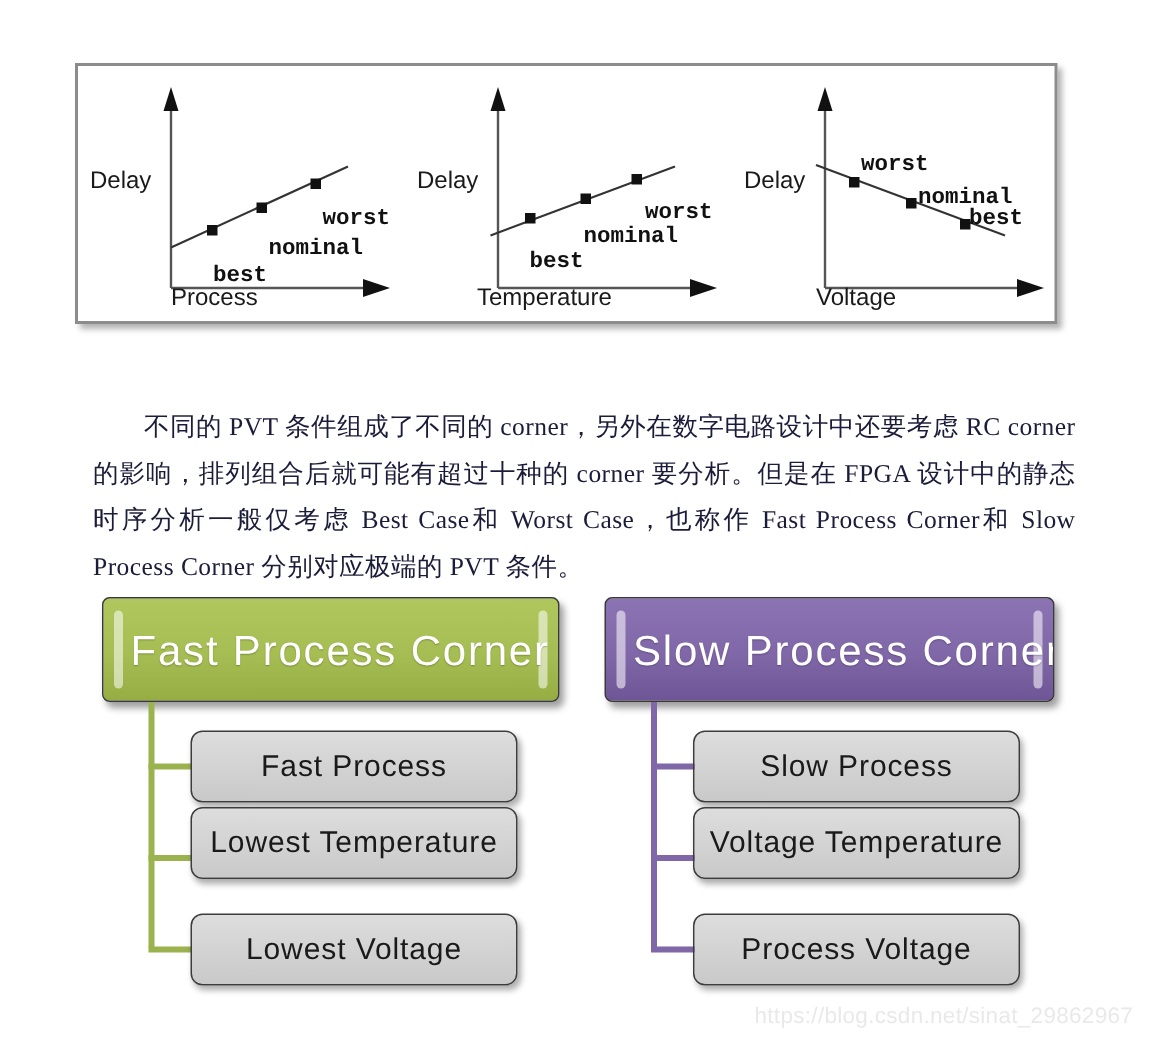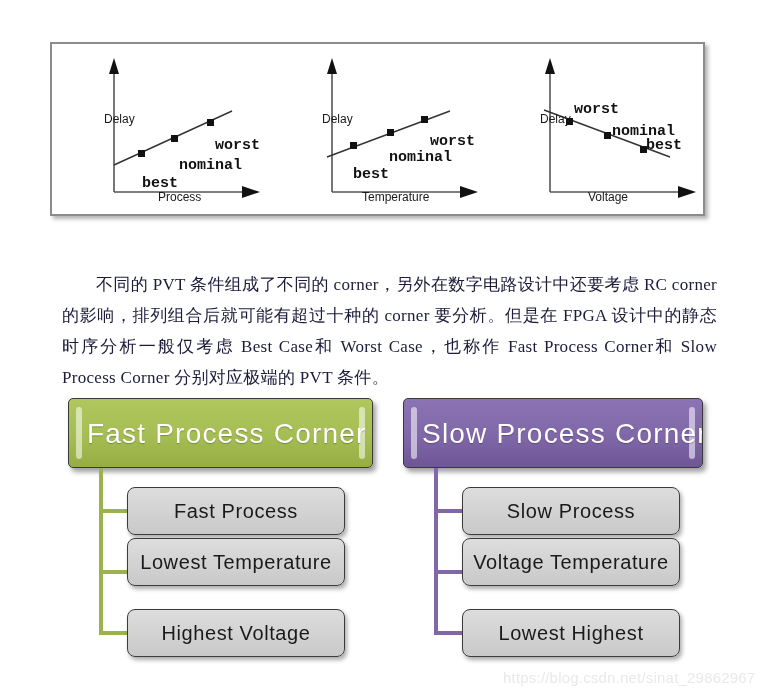--- a/index.html
+++ b/index.html
@@ -35,24 +35,23 @@
   }
   .chart.c0 { left: 0px; }
   .chart.c1 { left: 218px; }
   .chart.c2 { left: 436px; }
 
   .chart svg { display: block; }
 
   .axis-label {
     position: absolute;
     font-family: "Liberation Sans", sans-serif;
-    font-size: 12px;
+    font-size: 16px;
     color: #1a1a1a;
     white-space: nowrap;
-    margin-left: 44px;
   }
   .ylab { left: 8px; top: 68px; }
   .xlab { left: 62px; top: 146px; }
 
   .pt-label {
     position: absolute;
     font-family: Liberation Mono, monospace;
     font-size: 15px;
     font-weight: bold;
     color: #111111;
@@ -244,31 +243,31 @@
     <span class="sheen-l"></span>
     <span class="sheen-r"></span>
     <span class="htext">Fast  Process  Corner</span>
   </div>
   <div class="connector" id="left-connector" style="background: rgb(154, 179, 78);"></div>
   <div class="branch b0 left-branch" style="background: rgb(154, 179, 78);"></div>
   <div class="branch b1 left-branch" style="background: rgb(154, 179, 78);"></div>
   <div class="branch b2 left-branch" style="background: rgb(154, 179, 78);"></div>
   <div class="leaf l0">Fast  Process</div>
   <div class="leaf l1">Lowest  Temperature</div>
-  <div class="leaf l2">Highest  Voltage</div>
+  <div class="leaf l2">Lowest  Voltage</div>
 </div>
 
 <div class="tree right">
   <div class="tree-header" id="right-header" style="background: linear-gradient(rgb(140, 115, 180) 0%, rgb(128, 103, 168) 55%, rgb(110, 85, 150) 100%);">
     <span class="sheen-l"></span>
     <span class="sheen-r"></span>
     <span class="htext">Slow  Process  Corner</span>
   </div>
   <div class="connector" id="right-connector" style="background: rgb(128, 103, 168);"></div>
   <div class="branch b0 right-branch" style="background: rgb(128, 103, 168);"></div>
   <div class="branch b1 right-branch" style="background: rgb(128, 103, 168);"></div>
   <div class="branch b2 right-branch" style="background: rgb(128, 103, 168);"></div>
   <div class="leaf l0">Slow  Process</div>
   <div class="leaf l1">Voltage  Temperature</div>
-  <div class="leaf l2">Lowest  Highest</div>
+  <div class="leaf l2">Process  Voltage</div>
 </div>
 
 <div id="watermark">https://blog.csdn.net/sinat_29862967</div>
 
 </body></html>

